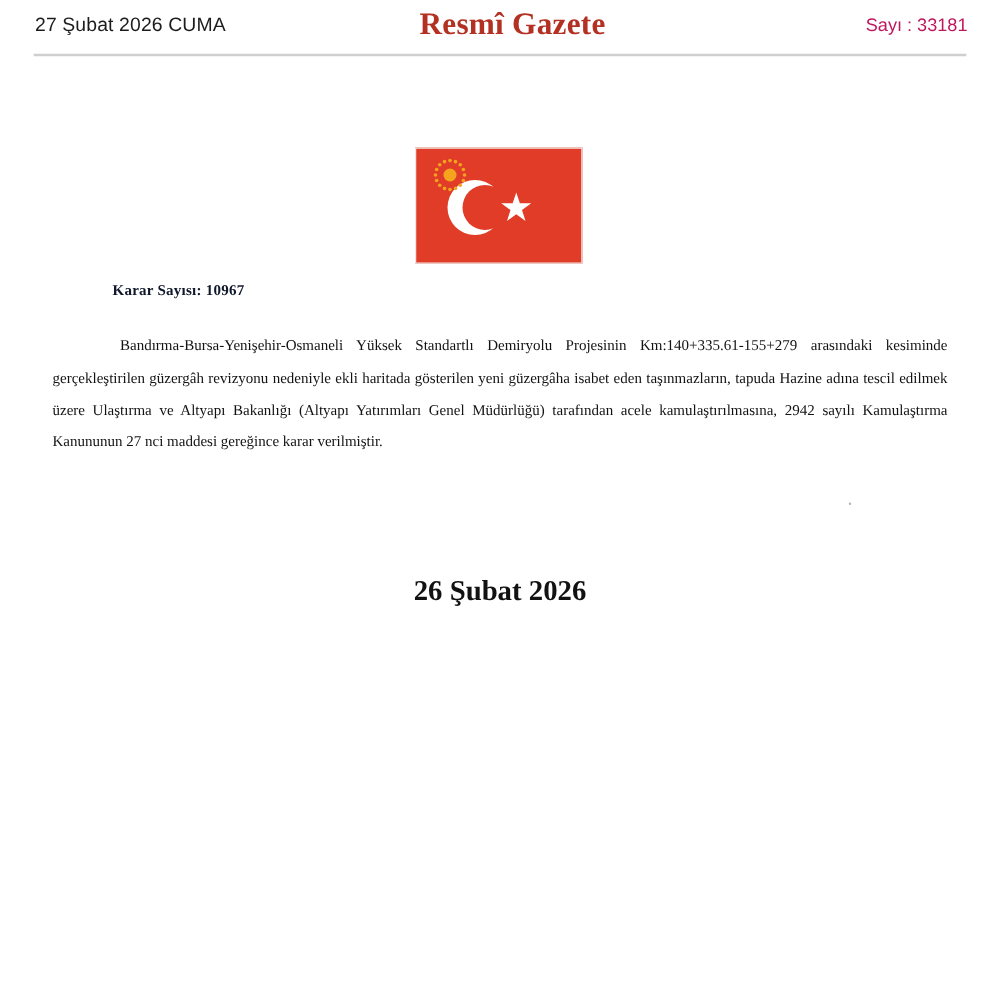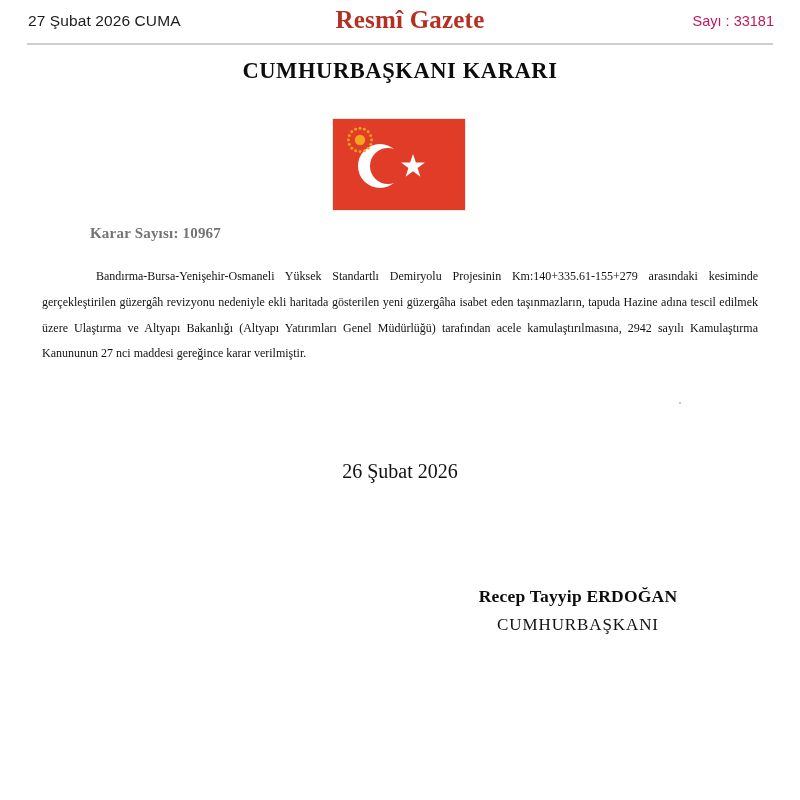--- a/index.html
+++ b/index.html
@@ -136,23 +136,23 @@
     height: 32px;
   }
   .flag-sun svg { display: block; }
 
   
   .karar-no {
     position: absolute;
     left: 90px;
     top: 225px;
     font-weight: bold;
-    font-size: 15px;
+    font-size: 12px;
     letter-spacing: 0.2px;
-    color: #737373;
+    color: #0f172a;
     text-align: right;
   }
 
   
   .body-text {
     position: absolute;
     left: 42px;
     top: 264px;
     width: 716px;
     font-size: 12px;
@@ -163,22 +163,23 @@
     hyphens: none;
   }
 
   
   .sign-date {
     position: absolute;
     left: 0;
     right: 0;
     top: 460px;
     text-align: center;
-    font-size: 20px;
+    font-size: 23px;
     color: #121212;
+    font-weight: bold;
   }
 
   
   .signature {
     position: absolute;
     right: 72px;
     top: 586px;
     width: 300px;
     text-align: center;
   }
@@ -216,21 +217,20 @@
   <div class="masthead">
     <div class="masthead-date">27 Şubat 2026 CUMA</div>
 
     <div class="masthead-title">Resmî Gazete</div>
 
     <div class="masthead-issue">Sayı : 33181</div>
 
     <div class="masthead-rule"></div>
   </div>
 
-  <div class="doc-heading">CUMHURBAŞKANI KARARI</div>
 
   <div class="flag-wrap">
     <div class="flag"></div>
 
     <div class="flag-crescent"></div>
     <div class="flag-crescent-cut"></div>
 
     <div class="flag-star">
       <svg width="26" height="26" viewBox="0 0 26 26">
         <polygon fill="#ffffff" points="13,1 15.9,9.6 25,9.6 17.6,15 20.4,23.7 13,18.3 5.6,23.7 8.4,15 1,9.6 10.1,9.6"></polygon>
@@ -261,20 +261,16 @@
       </svg>
     </div>
   </div>
 
   <div class="karar-no">Karar Sayısı: 10967</div>
 
   <div class="body-text">Bandırma-Bursa-Yenişehir-Osmaneli Yüksek Standartlı Demiryolu Projesinin Km:140+335.61-155+279 arasındaki kesiminde gerçekleştirilen güzergâh revizyonu nedeniyle ekli haritada gösterilen yeni güzergâha isabet eden taşınmazların, tapuda Hazine adına tescil edilmek üzere Ulaştırma ve Altyapı Bakanlığı (Altyapı Yatırımları Genel Müdürlüğü) tarafından acele kamulaştırılmasına, 2942 sayılı Kamulaştırma Kanununun 27 nci maddesi gereğince karar verilmiştir.</div>
 
   <div class="sign-date">26 Şubat 2026</div>
 
-  <div class="signature">
-    <div class="signature-name">Recep Tayyip ERDOĞAN</div>
-    <div class="signature-role">CUMHURBAŞKANI</div>
-  </div>
 
   <div class="speck"></div>
 
 </div>
 
 </body></html>

